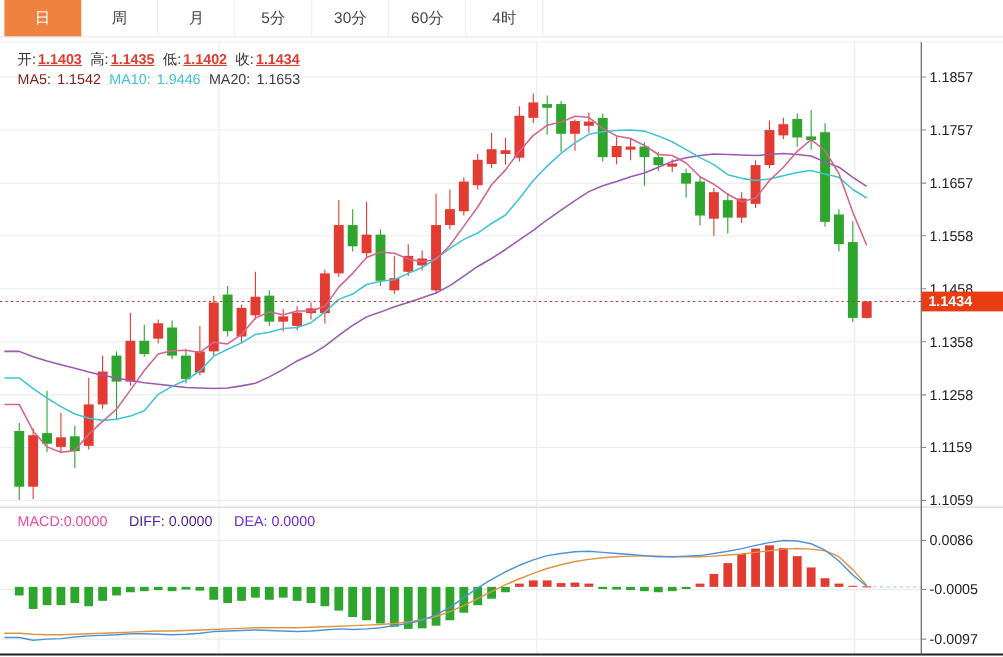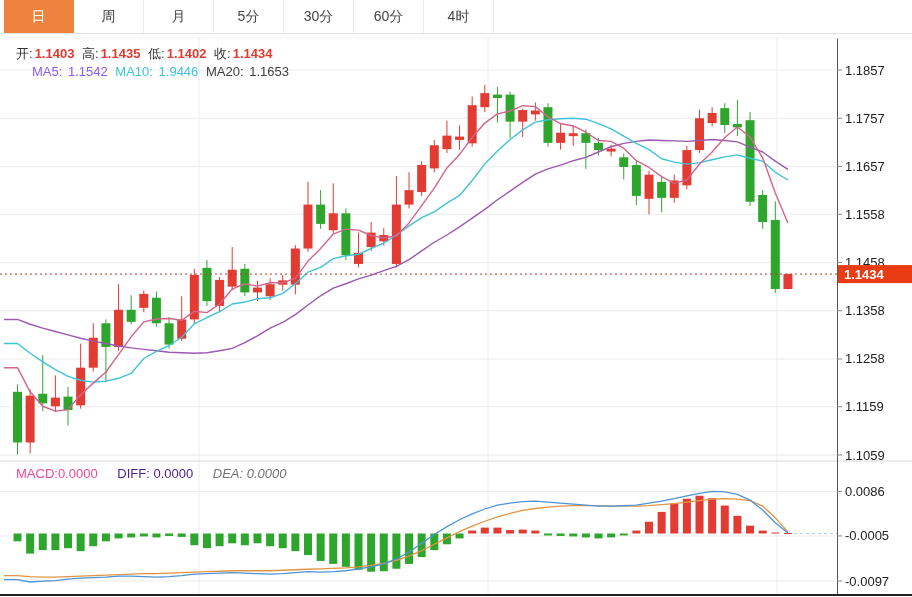--- a/index.html
+++ b/index.html
@@ -9,21 +9,21 @@
   svg text{font-family:"Liberation Sans","DejaVu Sans",sans-serif;}
   .toolbar{position:absolute;left:0;top:0;width:912px;height:34px;background:#fff;
            border-bottom:1px solid #e3e3e3;display:flex;padding-left:4px;box-sizing:border-box;z-index:3;}
   .tab{width:70px;height:33px;line-height:33px;text-align:center;font-size:14px;color:#444;
        border-right:1px solid #ebebeb;cursor:pointer;background:#fff;box-sizing:border-box;}
   .tab.active{color:#fff;}
   .legend-row{position:absolute;left:16px;z-index:2;font-size:13px;white-space:nowrap;}
   .legend-row span{margin-right:2px;}
   .pair{margin-right:14px;}
   .lbl{color:#333;}
-  .ohlc-val{font-weight:bold;}
+  .ohlc-val{font-weight:bold;text-decoration:underline;}
   .macd-row{position:absolute;left:16px;top:466px;z-index:2;font-size:13px;white-space:nowrap;}
   .macd-row .pair{margin-right:16px;}
 </style>
 </head>
 <body>
 
 <div class="app">
 
   <svg id="chart-svg" width="912" height="597" viewBox="0 0 912 597">
       <line x1="0" y1="70" x2="837" y2="70" stroke="#ececec" stroke-width="1"></line>
@@ -280,24 +280,24 @@
   </div>
 
   <div class="legend-row" style="top:45px;">
     <span class="pair"><span class="lbl">开:</span><span class="ohlc-val" style="color: rgb(225, 59, 48);">1.1403</span></span>
     <span class="pair"><span class="lbl">高:</span><span class="ohlc-val" style="color: rgb(225, 59, 48);">1.1435</span></span>
     <span class="pair"><span class="lbl">低:</span><span class="ohlc-val" style="color: rgb(225, 59, 48);">1.1402</span></span>
     <span class="pair"><span class="lbl">收:</span><span class="ohlc-val" style="color: rgb(225, 59, 48);">1.1434</span></span>
   </div>
 
   <div class="legend-row" style="top:64px;">
-    <span class="pair" style="color: #8b5cf6; margin-left: 16px;"><span>MA5:</span> <span>1.1542</span></span>
+    <span class="pair" style="color: #7f1d1d;"><span>MA5:</span> <span>1.1542</span></span>
     <span class="pair" style="color: rgb(63, 195, 216);"><span>MA10:</span> <span>1.9446</span></span>
     <span class="pair" style="color: #404040; margin-top: 26px;"><span>MA20:</span> <span>1.1653</span></span>
   </div>
 
   <div class="macd-row">
     <span class="pair" style="color: #ec4899;"><span>MACD:</span><span>0.0000</span></span>
     <span class="pair" style="color: #4c1d95;"><span>DIFF:</span> <span>0.0000</span></span>
-    <span class="pair" style="color: #737373; font-style: italic;"><span>DEA:</span> <span>0.0000</span></span>
+    <span class="pair" style="color: #6d28d9;"><span>DEA:</span> <span>0.0000</span></span>
   </div>
 
 </div>
 
 </body></html>

